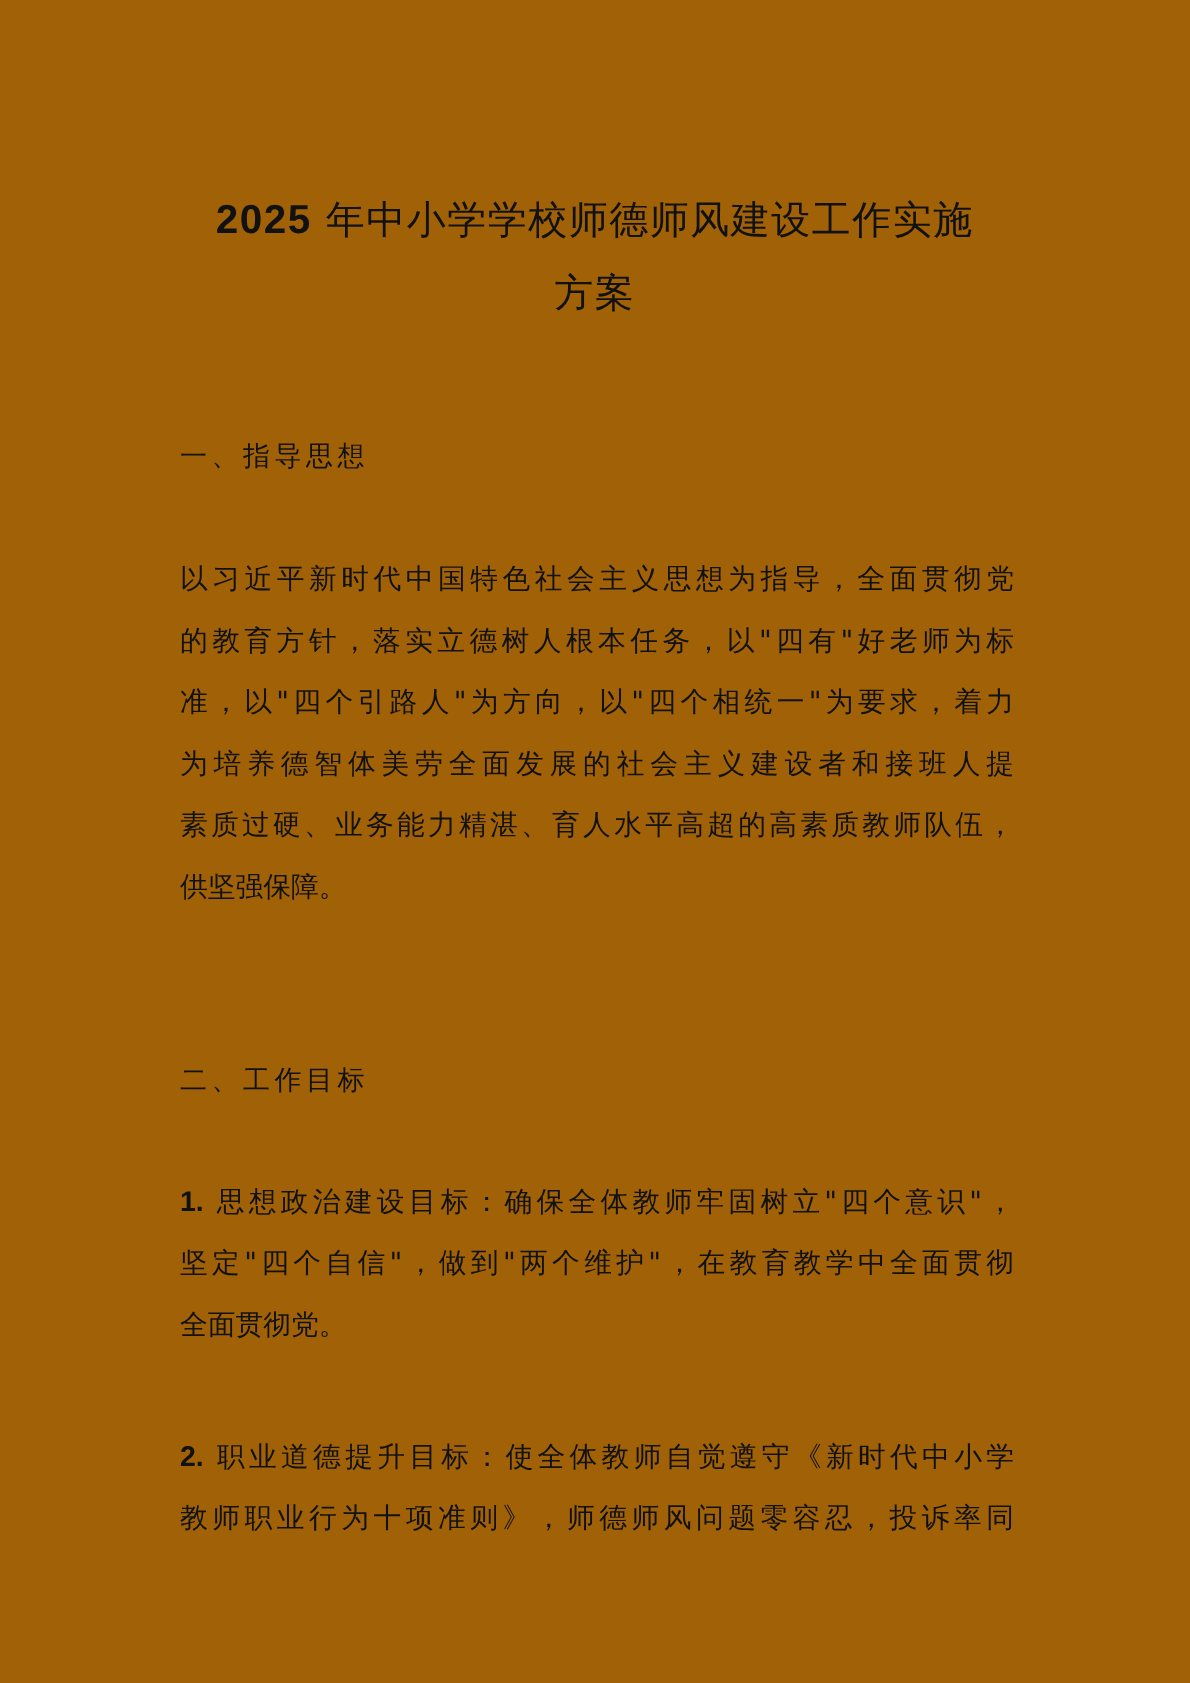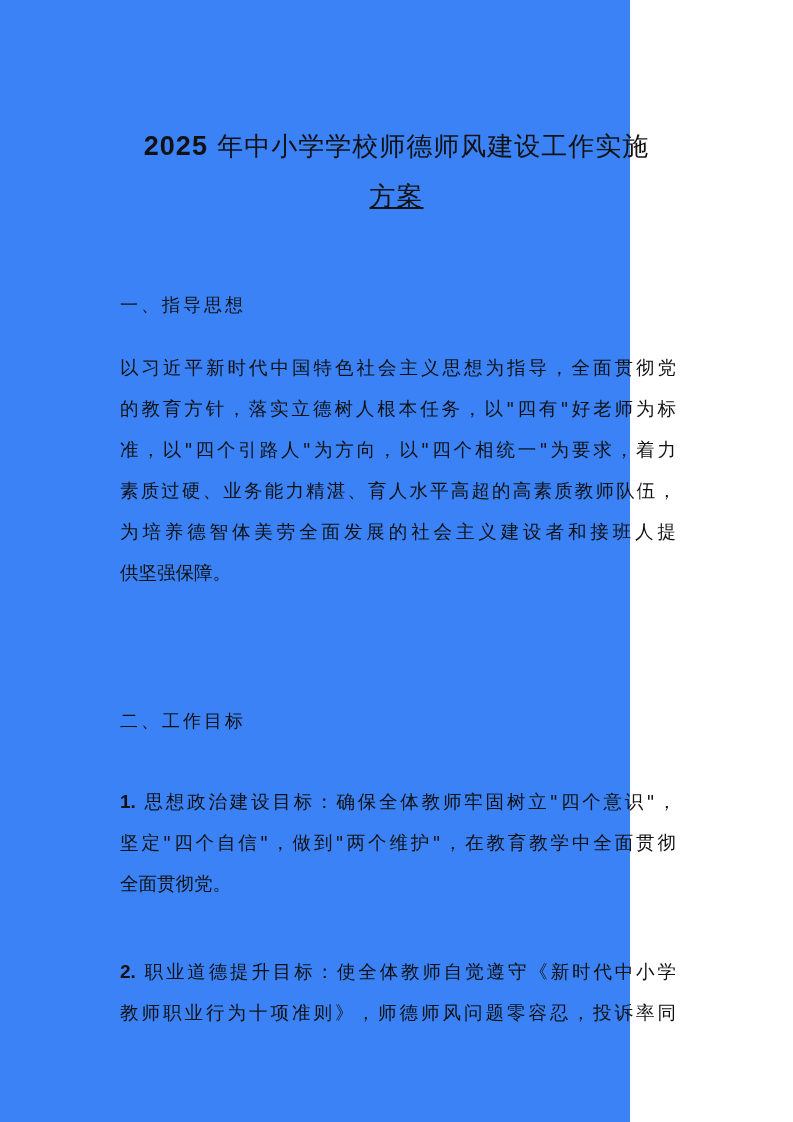--- a/index.html
+++ b/index.html
@@ -11,41 +11,41 @@
     width: 793px;
     height: 1122px;
     position: relative;
     overflow: hidden;
     font-family: "DejaVu Sans", sans-serif;
     color: #111111;
   }
   .page {
     position: absolute;
     left: 0; top: 0;
-    width: 630px;
+    width: 793px;
     height: 1122px;
-    background: #3b82f6;
+    background: #a16207;
   }
   .title {
     position: absolute;
     left: 100px;
     width: 593px;
     text-align: center;
     font-size: 26px;
     line-height: 52px;
     letter-spacing: 1px;
     color: #111;
   }
   .title .num {
     font-family: "Liberation Sans", sans-serif;
     font-weight: bold;
     font-size: 27px;
   }
   .title-line1 { top: 120px; }
-  .title-line2 { top: 170px; text-decoration: underline; }
+  .title-line2 { top: 170px; }
 
   .heading {
     position: absolute;
     left: 120px;
     font-size: 18px;
     line-height: 30px;
     letter-spacing: 3px;
   }
   .para {
     position: absolute;
@@ -75,26 +75,26 @@
 
 <div class="page">
 
   <div class="title title-line1">
     <span class="num">2025</span><span> 年中小学学校师德师风建设工作实施</span>
   </div>
   <div class="title title-line2">方案</div>
 
   <div class="heading" style="top:290px;text-align:center;">一、指导思想</div>
 
-  <div class="para" style="top:347px;">
+  <div class="para" style="top:366px;">
     <span class="line">以习近平新时代中国特色社会主义思想为指导，全面贯彻党</span>
     <span class="line">的教育方针，落实立德树人根本任务，以"四有"好老师为标</span>
     <span class="line">准，以"四个引路人"为方向，以"四个相统一"为要求，着力</span>
+    <span class="line">为培养德智体美劳全面发展的社会主义建设者和接班人提</span>
     <span class="line">素质过硬、业务能力精湛、育人水平高超的高素质教师队伍，</span>
-    <span class="line">为培养德智体美劳全面发展的社会主义建设者和接班人提</span>
     <span class="line last">供坚强保障。</span>
   </div>
 
   <div class="heading" style="top:706px;">二、工作目标</div>
 
   <div class="para" style="top:781px;">
     <span class="line"><span class="num-label">1.</span><span> 思想政治建设目标：确保全体教师牢固树立"四个意识"，</span></span>
     <span class="line">坚定"四个自信"，做到"两个维护"，在教育教学中全面贯彻</span>
     <span class="line last">全面贯彻党。</span>
   </div>

